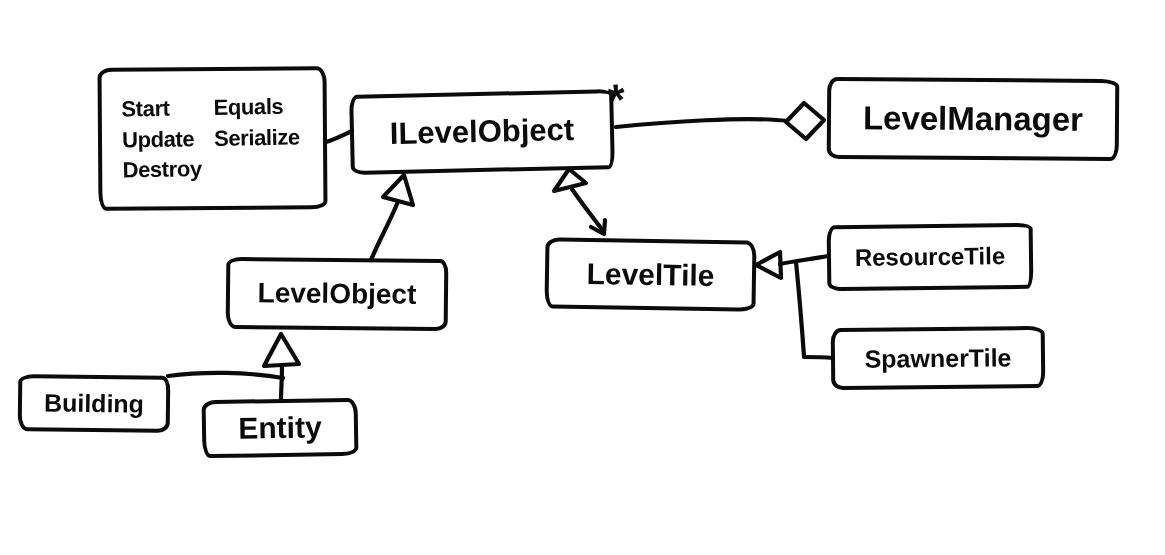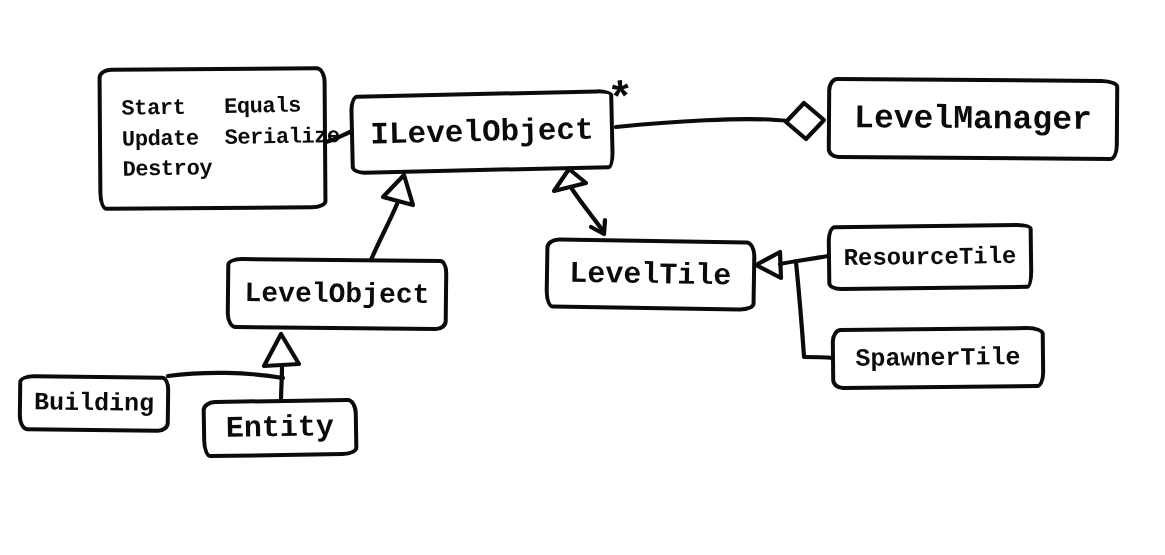--- a/index.html
+++ b/index.html
@@ -1,18 +1,18 @@
 <!DOCTYPE html>
 <html><head>
 <meta charset="utf-8">
 <style>
   html,body{margin:0;padding:0;background:#ffffff;}
   .stage{
     position:relative;width:1165px;height:555px;background:#ffffff;
-    font-family:Liberation Mono, monospace;color:#0b0b0b;overflow:hidden;
+    font-family:Liberation Sans, sans-serif;color:#0b0b0b;overflow:hidden;
   }
   .box{
     position:absolute;box-sizing:border-box;background:#ffffff;
     border:4px solid #0b0b0b;display:flex;align-items:center;justify-content:center;
     font-weight:bold;
   }
   .lbl{white-space:nowrap;}
   
   .r-a{border-radius:14px 10px 16px 8px/10px 16px 8px 18px;}
   .r-b{border-radius:8px 16px 6px 14px/16px 6px 18px 8px;}

